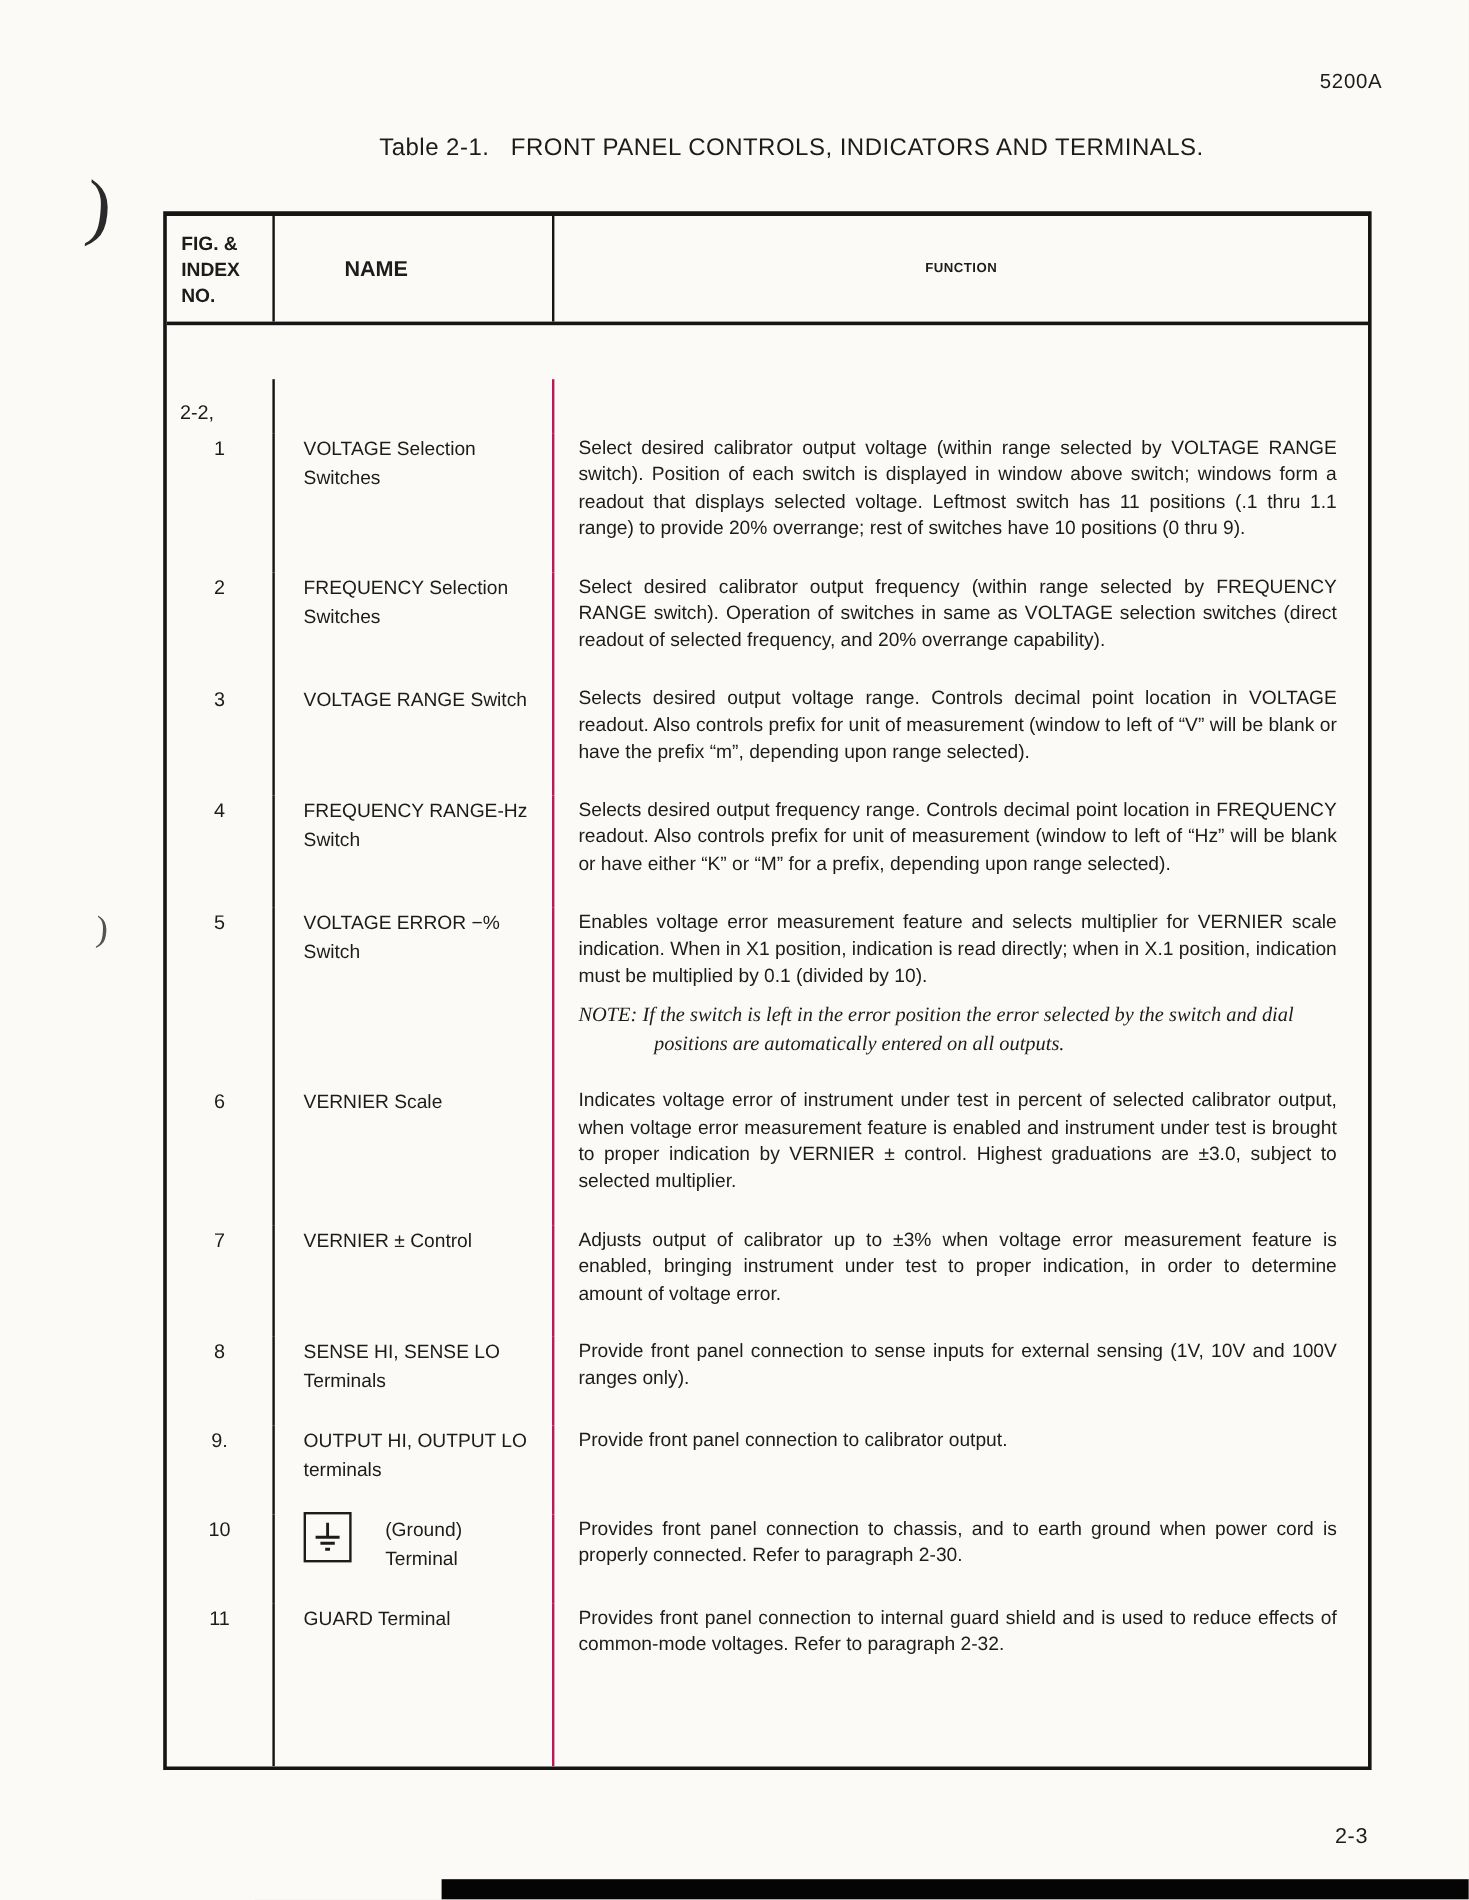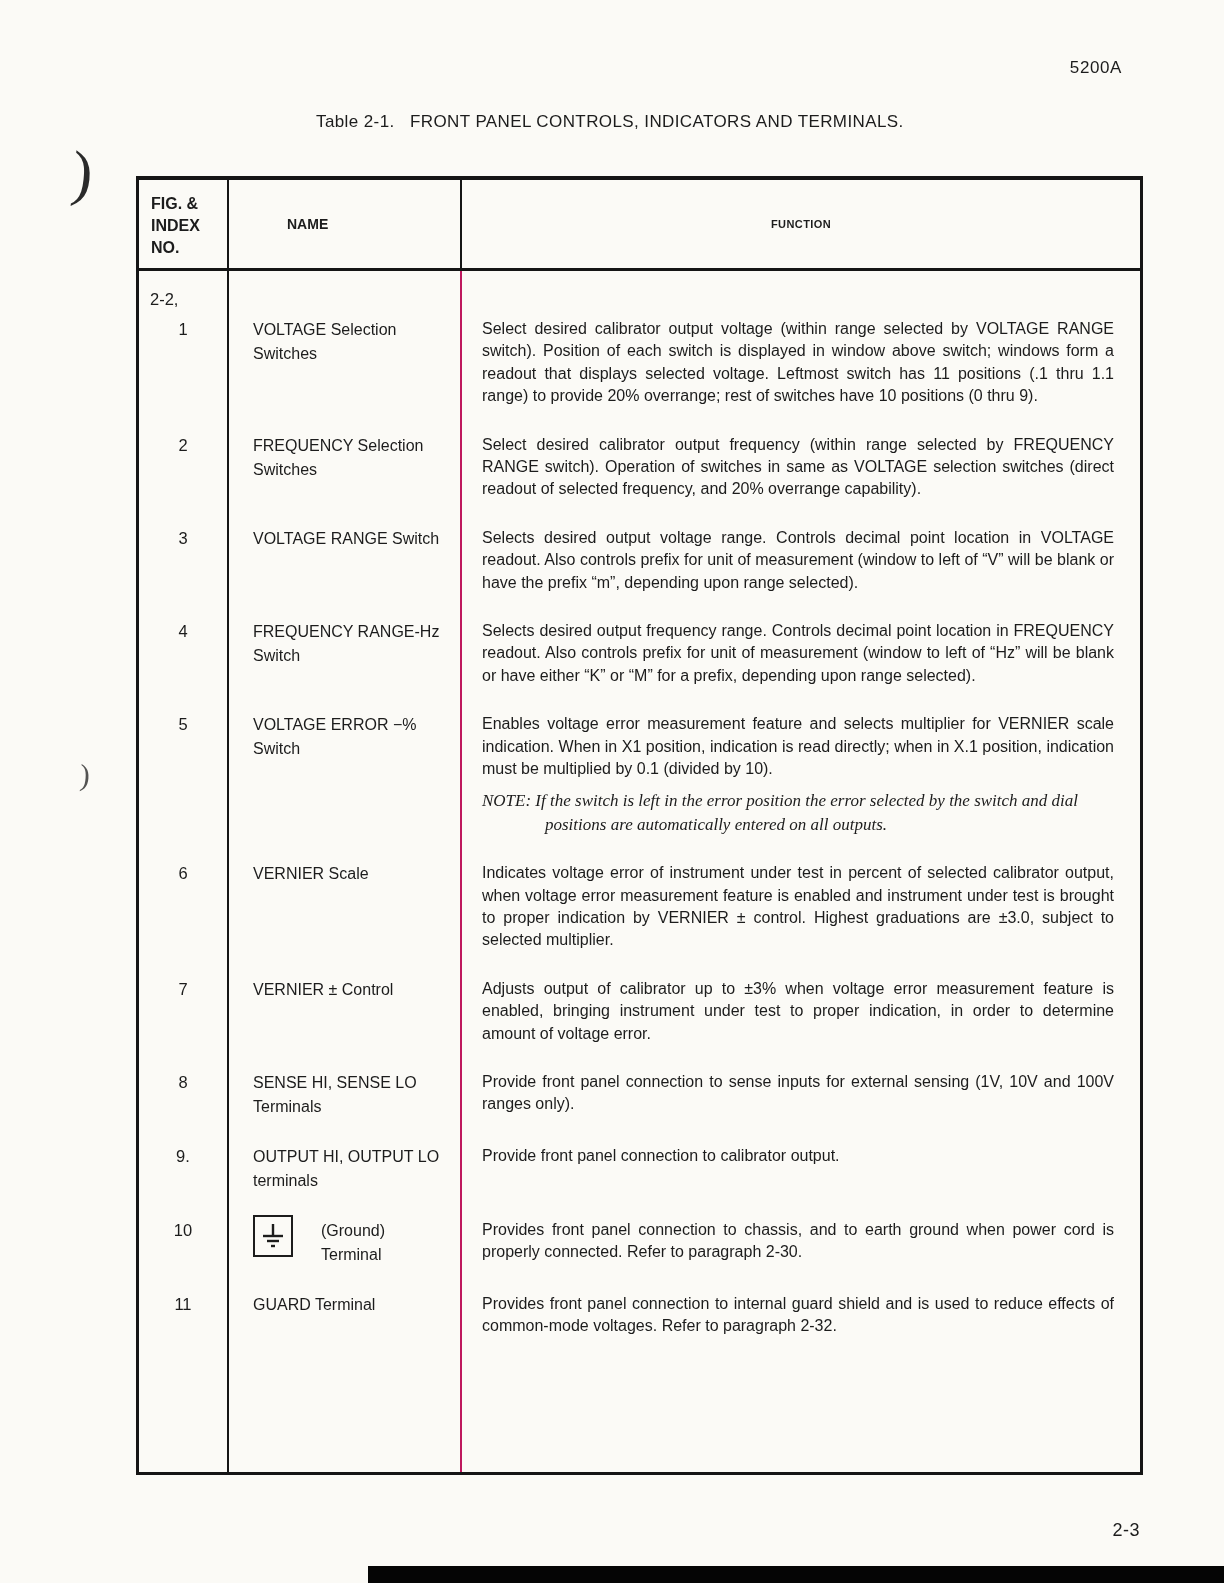--- a/index.html
+++ b/index.html
@@ -1,40 +1,40 @@
 <!DOCTYPE html>
 <html><head>
 <meta charset="utf-8">
 <style>
   html,body{margin:0;padding:0;}
   body{width:1224px;background:#e9e7e1;}
   .page{
     position:relative;width:1224px;height:1583px;background:#fbfaf6;
     font-family:"Liberation Sans","DejaVu Sans",sans-serif;color:#1c1c1c;overflow:hidden;
   }
-  .doc-number{position:absolute;top:58px;right:102px;font-size:17px;font-weight:500;letter-spacing:.6px;}
-  .title{position:absolute;top:112px;left:316px;font-size:17px;letter-spacing:.4px;white-space:pre;}
+  .doc-number{position:absolute;top:58px;right:72px;font-size:17px;font-weight:500;letter-spacing:.6px;}
+  .title{position:absolute;top:112px;left:316px;font-size:20px;letter-spacing:.4px;white-space:pre;}
   .page-number{position:absolute;top:1520px;right:84px;font-size:18px;letter-spacing:.5px;}
   .mark{position:absolute;font-family:"Liberation Serif","DejaVu Serif",serif;color:#2a2a2a;user-select:none;}
   .mark-1{top:138px;left:72px;font-size:62px;font-weight:300;transform:rotate(6deg);}
   .mark-2{top:758px;left:80px;font-size:30px;font-weight:300;transform:rotate(4deg);opacity:.8;}
   .scan-bar{position:absolute;top:1566px;left:368px;width:856px;height:17px;background:#050505;}
 
   .ctable{
     position:absolute;left:136px;top:176px;width:1001px;height:1292px;
     border:3px solid #151515;border-top-width:4px;
     display:flex;flex-direction:column;overflow:hidden;
   }
   .thead{display:grid;grid-template-columns:90px 233px 1fr;border-bottom:3px solid #151515;height:88px;flex:0 0 auto;}
   .th{font-weight:bold;}
   .th.c1{padding:13px 4px 0 12px;font-size:16px;line-height:1.38;white-space:pre-line;border-right:2px solid #151515;}
-  .th.c2{padding-left:58px;font-size:14px;display:flex;align-items:center;border-right:2px solid #151515;}
+  .th.c2{padding-left:58px;font-size:18px;display:flex;align-items:center;border-right:2px solid #151515;}
   .th.c3{display:flex;align-items:center;justify-content:center;font-size:11px;letter-spacing:.4px;border-radius:24px;}
 
-  .tbody{flex:1 1 auto;display:flex;flex-direction:column;}
+  .tbody{flex:1 1 auto;display:flex;flex-direction:column;margin-top:45px;}
   .row{display:grid;grid-template-columns:90px 233px 1fr;flex:0 0 auto;}
   .row:last-child{flex:1 1 auto;}
   .cell{font-size:16px;line-height:1.4;}
   .cell.c1{border-right:2px solid #151515;text-align:center;padding:2px 4px 24px 4px;font-size:16.5px;}
   .cell.c2{border-right:2px solid #be185d;padding:2px 12px 24px 24px;line-height:1.5;}
   .cell.c3{padding:2px 26px 24px 20px;text-align:justify;}
   .row.figref .cell{padding-top:17px;padding-bottom:5px;}
   .row.figref .cell.c1{text-align:left;padding-left:11px;}
 
   .note{

